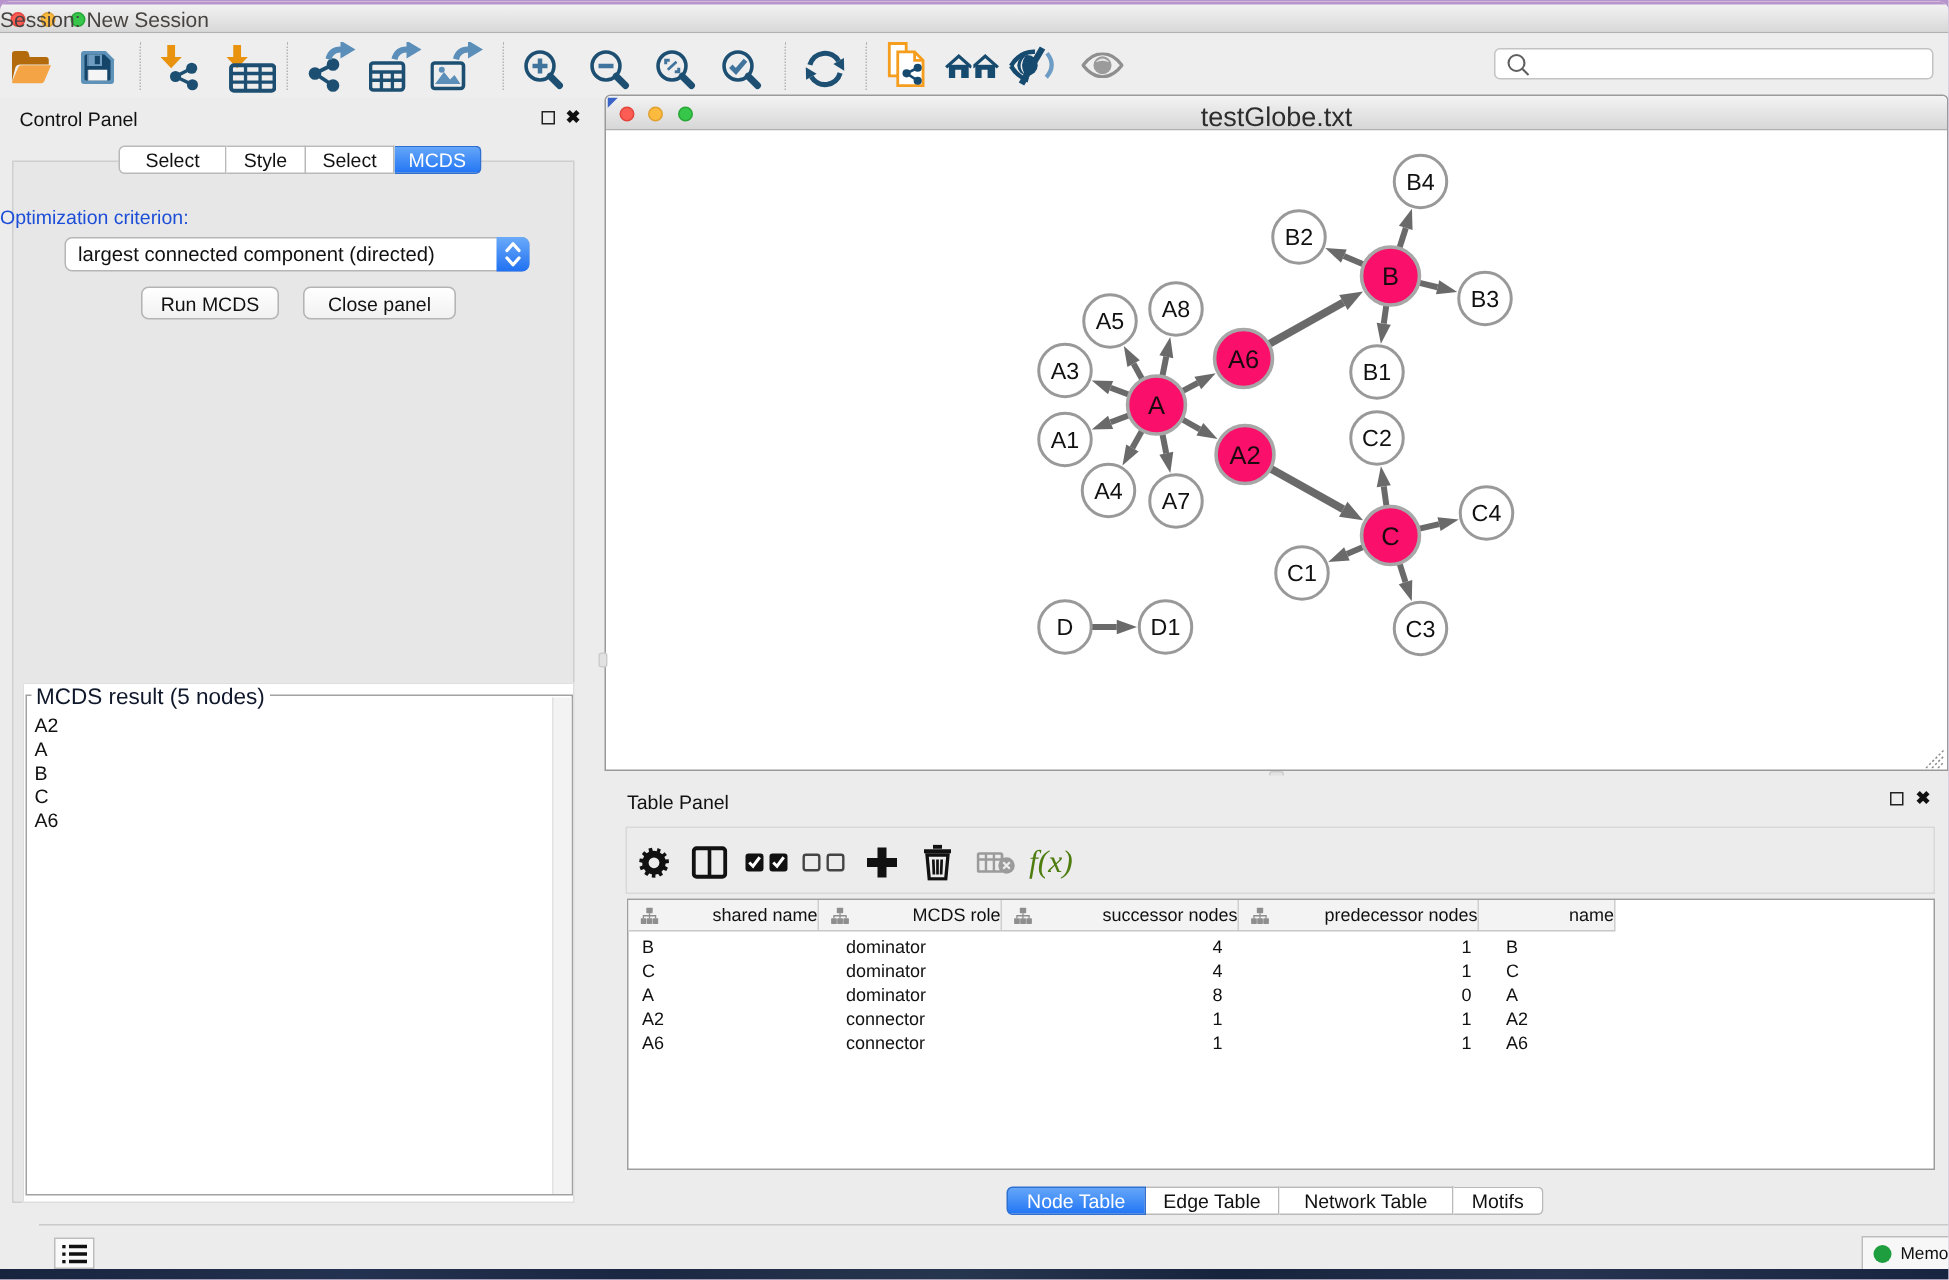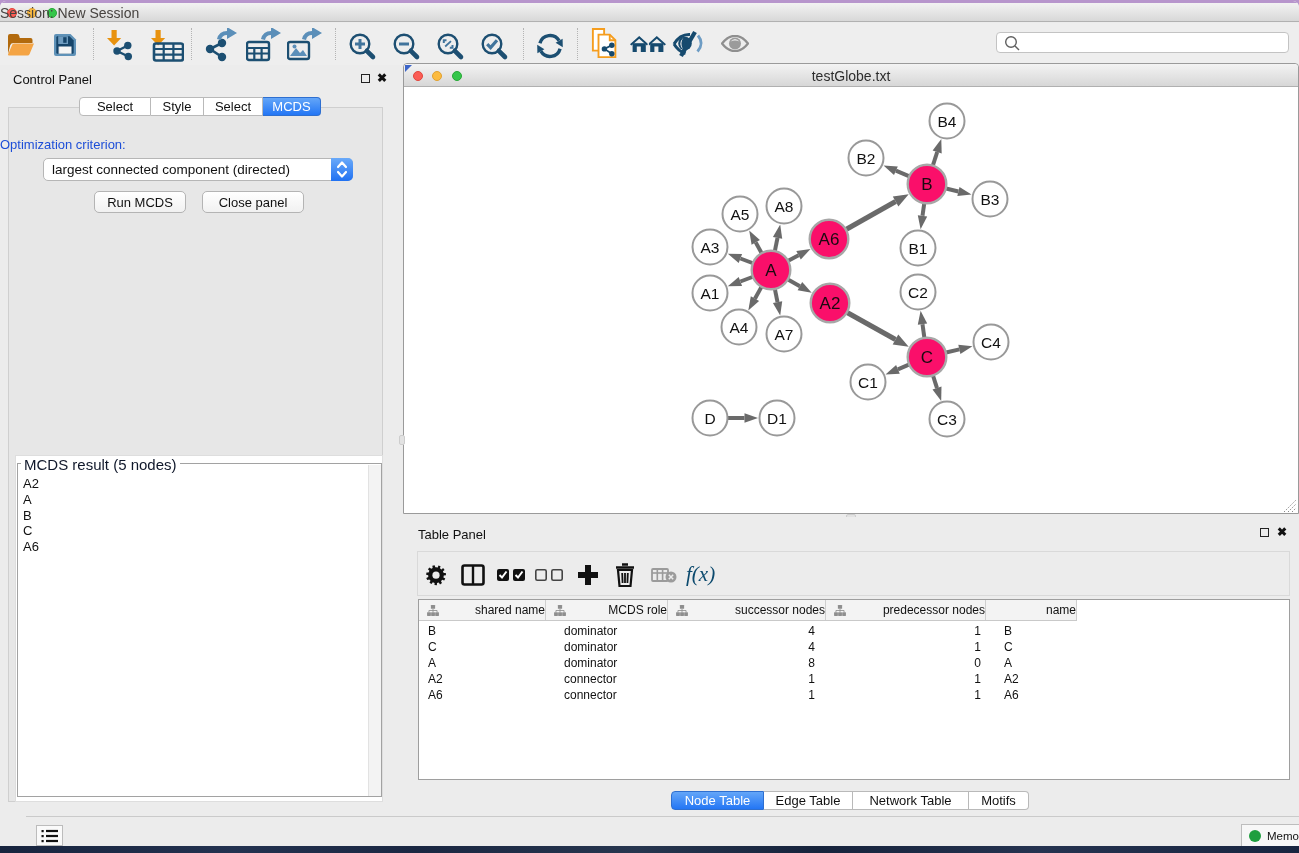--- a/index.html
+++ b/index.html
@@ -56,21 +56,21 @@
 #mcdslist { position:absolute; left:21px; top:411px; width:349px; height:330px;
   font-size:13px; color:#111; line-height:15.8px; padding-left:2px; }
 #listscroll { position:absolute; left:368px; top:400px; width:13px; height:331px;
   background:#f3f3f3; border-left:1px solid #e2e2e2; }
 
 #netwin { position:absolute; left:403px; top:62px; width:896px; height:451px;
   background:#fff; border:1px solid #9a9a9a; border-radius:4px 4px 0 0; }
 #nettitle { position:absolute; left:0; top:0; width:100%; height:23px;
   background:linear-gradient(#f3f3f3,#d7d7d7); border-bottom:1px solid #b0b0b0;
   border-radius:4px 4px 0 0; }
-#nettitle .title { position:absolute; left:0; right:0; top:4px; text-align:center; font-size:14px; color:#2d2d2d; }
+#nettitle .title { position:absolute; left:0; right:0; top:4px; text-align:center; font-size:18px; color:#2d2d2d; }
 
 #tpanel { position:absolute; left:398px; top:516px; width:901px; height:299px; background:#ececec; }
 #tpanel .ptitle { position:absolute; left:20px; top:10px; font-size:13px; color:#111; }
 #ttoolbar { position:absolute; left:19px; top:34px; width:873px; height:45px;
   border:1px solid #d9d9d9; background:#ececec; }
 #ttable { position:absolute; left:20px; top:82px; width:872px; height:181px;
   background:#fff; border:1px solid #9e9e9e; }
 #thead { position:absolute; left:0px; top:0px; width:658px; height:21px;
   background:#f3f3f3; border-bottom:1px solid #c9c9c9; font-size:12px; color:#111; }
 .hcell { position:absolute; top:0; height:20px; border-right:1px solid #cfcfcf; }
@@ -408,21 +408,21 @@
  <line x1="13.8" y1="10" x2="13.4" y2="20" stroke="#111" stroke-width="1.8"></line>
 </svg>
 <svg width="26" height="16" style="position:absolute;left:233px;top:15px;" viewBox="0 0 26 16">
  <rect x="1" y="2" width="16" height="12" rx="1" fill="none" stroke="#9b9b9b" stroke-width="1.8"></rect>
  <line x1="1" y1="6" x2="17" y2="6" stroke="#9b9b9b" stroke-width="1.6"></line>
  <line x1="6.3" y1="2" x2="6.3" y2="14" stroke="#9b9b9b" stroke-width="1.6"></line>
  <line x1="11.6" y1="2" x2="11.6" y2="14" stroke="#9b9b9b" stroke-width="1.6"></line>
  <circle cx="20" cy="10" r="5.5" fill="#9b9b9b"></circle>
  <path d="M17.8 7.8 L22.2 12.2 M22.2 7.8 L17.8 12.2" stroke="#ececec" stroke-width="1.5"></path>
 </svg>
-<div style="position:absolute;left:268px;top:10px;font-family:'Liberation Serif',serif;font-style:italic;font-size:21px;color:#0c4a6e;">f(x)</div>
+<div style="position:absolute;left:268px;top:10px;font-family:'Liberation Serif',serif;font-style:italic;font-size:21px;color:#4d7c0f;">f(x)</div>
 </div>
     <div id="ttable">
       <div id="thead">
         <div class="hcell" style="left:0px; width:127px;">
             <span class="hico"><svg width="12" height="11" viewBox="0 0 14 13">
                 <g fill="#8e8e8e">
                   <rect x="4.5" y="0" width="5" height="4.5" rx="0.5"></rect>
                   <rect x="0" y="8.5" width="4.5" height="4.5" rx="0.5"></rect>
                   <rect x="4.8" y="8.5" width="4.5" height="4.5" rx="0.5"></rect>
                   <rect x="9.6" y="8.5" width="4.4" height="4.5" rx="0.5"></rect>

